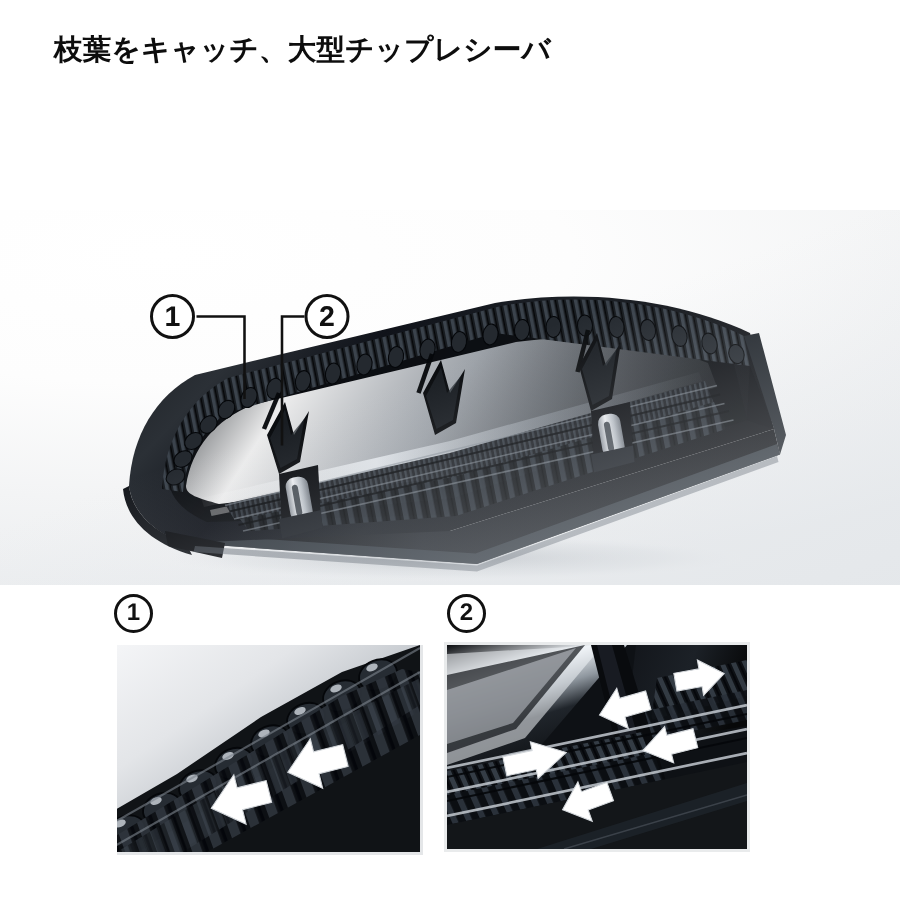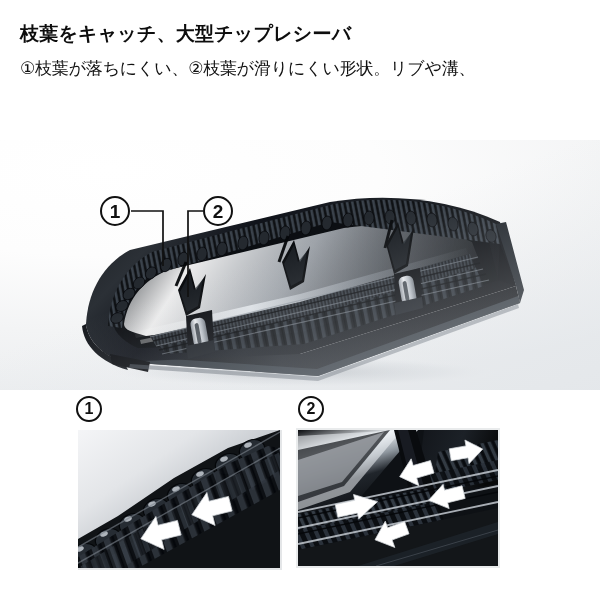--- a/index.html
+++ b/index.html
@@ -23,21 +23,21 @@
     position: absolute;
     left: 20px;
     top: 22px;
     width: 564px;
   }
   .headline {
     font-size: 19px;
     font-weight: bold;
     letter-spacing: 0.2px;
     line-height: 1.25;
-    margin: 0 0 9px 0;
+    margin: 0 0 9px 16px;
     color: #0d0d0d;
     white-space: nowrap;
   }
   .desc {
     font-size: 17px;
     font-weight: normal;
     line-height: 1.62;
     margin: 0;
     color: #111111;
     letter-spacing: -0.2px;
@@ -117,21 +117,20 @@
     border: 2px solid #e9ebec;
     box-sizing: border-box;
   }
 </style>
 </head>
 <body>
 
 <div class="textblock">
   <h1 class="headline">枝葉をキャッチ、大型チップレシーバ</h1>
   <p class="desc">
-    <span class="dline">①枝葉が落ちにくい、②枝葉が滑りにくい形状。リブや溝、</span>
   </p>
 </div>
 
 <div class="hero">
 
   <svg width="600" height="250" viewBox="0 0 600 250">
     <defs>
       <linearGradient id="gTopFace" x1="0" y1="0" x2="1" y2="0.35">
         <stop offset="0%" stop-color="#191c20"></stop>
         <stop offset="22%" stop-color="#2b3036"></stop>

